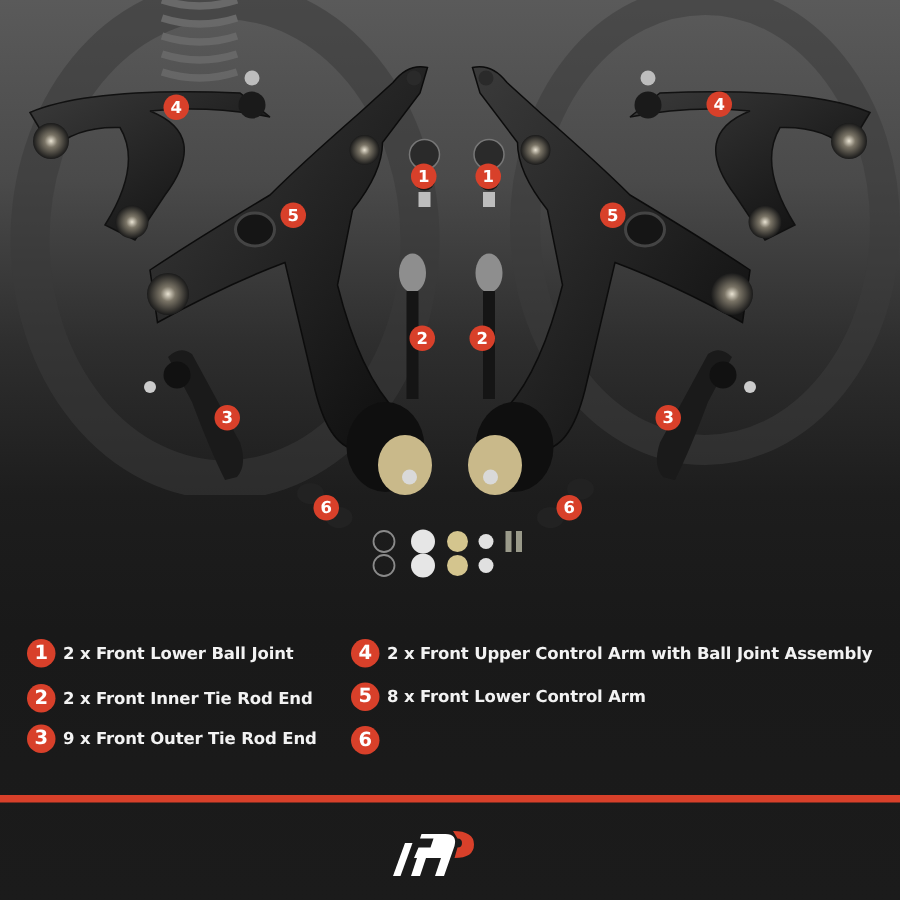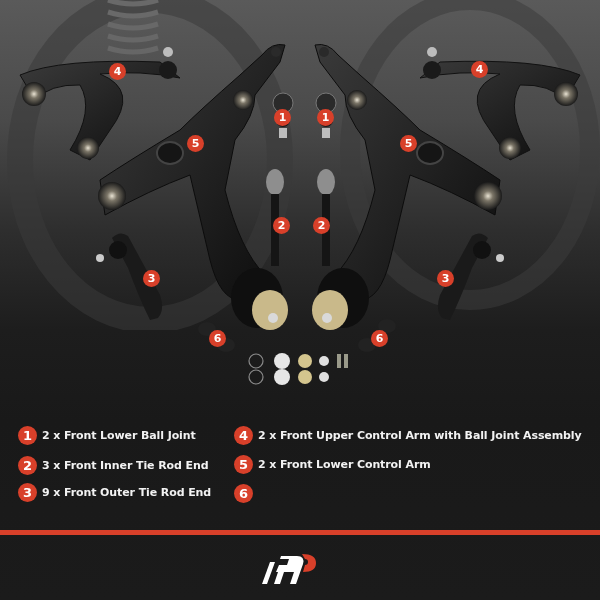--- a/index.html
+++ b/index.html
@@ -153,33 +153,33 @@
   <div class="badge" style="left:209px; top:330px;">6</div>
   <div class="badge" style="left:371px; top:330px;">6</div>
 
   <div class="legend">
     <div class="legend-item" style="left:18px; top:6px;">
       <span class="num">1</span>
       <span class="txt">2 x Front Lower Ball Joint</span>
     </div>
     <div class="legend-item" style="left:18px; top:36px;">
       <span class="num">2</span>
-      <span class="txt">3 x Front Inner Tie Rod End</span>
+      <span class="txt">2 x Front Inner Tie Rod End</span>
     </div>
     <div class="legend-item" style="left:18px; top:63px;">
       <span class="num">3</span>
       <span class="txt">9 x Front Outer Tie Rod End</span>
     </div>
     <div class="legend-item" style="left:234px; top:6px;">
       <span class="num">4</span>
       <span class="txt">2 x Front Upper Control Arm with Ball Joint Assembly</span>
     </div>
     <div class="legend-item" style="left:234px; top:35px;">
       <span class="num">5</span>
-      <span class="txt">2 x Front Lower Control Arm</span>
+      <span class="txt">8 x Front Lower Control Arm</span>
     </div>
     <div class="legend-item" style="left:234px; top:64px;">
       <span class="num">6</span>
     </div>
   </div>
 
   <div class="divider"></div>
 
   <svg class="logo" viewBox="0 0 90 40">
     <polygon points="12,34 20,12 25,12 17,34" fill="#ffffff"></polygon>

